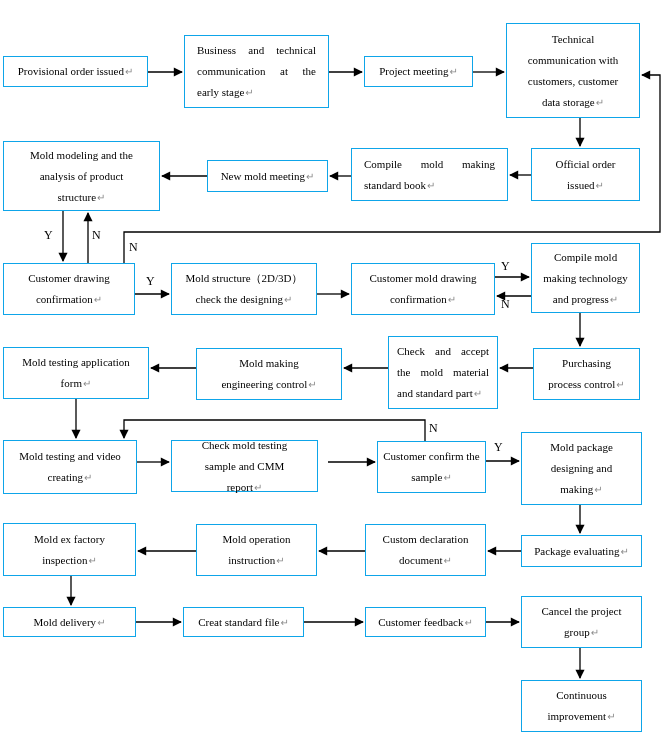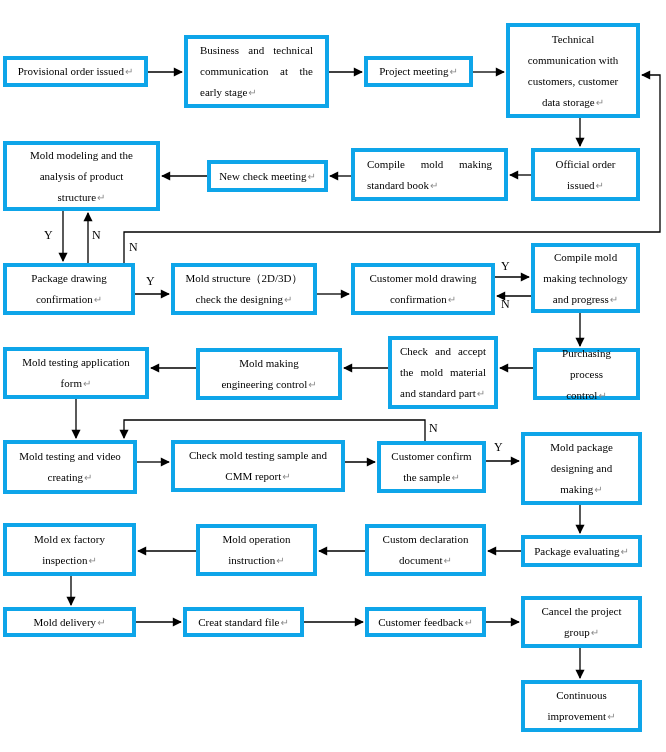--- a/index.html
+++ b/index.html
@@ -1,19 +1,19 @@
 <!DOCTYPE html>
 <html><head>
 <meta charset="utf-8">
 <style>
   html,body{margin:0;padding:0;background:#fff;}
   .canvas{position:relative;width:666px;height:752px;background:#fff;
           font-family:"Liberation Serif",serif;overflow:hidden;}
   svg.wires{position:absolute;left:0;top:0;z-index:0;}
-  .box{position:absolute;box-sizing:border-box;border:4px solid #0ea5e9;background:#fff;
+  .box{position:absolute;box-sizing:border-box;border:1px solid #0ea5e9;background:#fff;
        display:flex;align-items:center;justify-content:center;z-index:1;}
   .txt{display:block;width:100%;font-size:11px;line-height:21px;color:#000;text-align:center;}
   .justify .txt{text-align:justify;}
   .ret{color:#8a8a8a;font-size:10px;margin-left:1px;}
   .dlabel{position:absolute;z-index:2;font-size:12px;line-height:13px;color:#000;
           font-family:"Liberation Serif",serif;}
 </style>
 </head>
 <body>
 
@@ -73,27 +73,27 @@
   <div class="box" style="left:506px;top:23px;width:134px;height:95px;padding:0 14px">
     <div class="txt"><span>Technical communication with customers, customer data storage</span><span class="ret">↵</span></div>
   </div>
   <div class="box" style="left:531px;top:148px;width:109px;height:53px;padding:0 14px">
     <div class="txt"><span>Official order issued</span><span class="ret">↵</span></div>
   </div>
   <div class="box justify" style="left:351px;top:148px;width:157px;height:53px;padding:0 12px">
     <div class="txt"><span>Compile mold making standard book</span><span class="ret">↵</span></div>
   </div>
   <div class="box" style="left:207px;top:160px;width:121px;height:32px">
-    <div class="txt"><span>New check meeting</span><span class="ret">↵</span></div>
+    <div class="txt"><span>New mold meeting</span><span class="ret">↵</span></div>
   </div>
   <div class="box" style="left:3px;top:141px;width:157px;height:70px;padding:0 14px">
     <div class="txt"><span>Mold modeling and the analysis of product structure</span><span class="ret">↵</span></div>
   </div>
   <div class="box" style="left:3px;top:263px;width:132px;height:52px;padding:0 8px">
-    <div class="txt"><span>Package drawing confirmation</span><span class="ret">↵</span></div>
+    <div class="txt"><span>Customer drawing confirmation</span><span class="ret">↵</span></div>
   </div>
   <div class="box" style="left:171px;top:263px;width:146px;height:52px;padding:0 6px">
     <div class="txt"><span>Mold structure（2D/3D）check the designing</span><span class="ret">↵</span></div>
   </div>
   <div class="box" style="left:351px;top:263px;width:144px;height:52px;padding:8px 6px">
     <div class="txt"><span>Customer mold drawing confirmation</span><span class="ret">↵</span></div>
   </div>
   <div class="box" style="left:531px;top:243px;width:109px;height:70px;padding:0 8px">
     <div class="txt"><span>Compile mold making technology and progress</span><span class="ret">↵</span></div>
   </div>
@@ -105,21 +105,21 @@
   </div>
   <div class="box" style="left:196px;top:348px;width:146px;height:52px;padding:0 16px">
     <div class="txt"><span>Mold making engineering control</span><span class="ret">↵</span></div>
   </div>
   <div class="box" style="left:3px;top:347px;width:146px;height:52px;padding:0 10px">
     <div class="txt"><span>Mold testing application form</span><span class="ret">↵</span></div>
   </div>
   <div class="box" style="left:3px;top:440px;width:134px;height:54px;padding:0 8px">
     <div class="txt"><span>Mold testing and video creating</span><span class="ret">↵</span></div>
   </div>
-  <div class="box" style="left:171px;top:440px;width:174px;height:52px;padding:0 3px">
+  <div class="box" style="left:171px;top:440px;width:147px;height:52px;padding:0 18px">
     <div class="txt"><span>Check mold testing sample and CMM report</span><span class="ret">↵</span></div>
   </div>
   <div class="box" style="left:377px;top:441px;width:109px;height:52px;padding:0 5px">
     <div class="txt"><span>Customer confirm the sample</span><span class="ret">↵</span></div>
   </div>
   <div class="box" style="left:521px;top:432px;width:121px;height:73px;padding:12px 12px">
     <div class="txt"><span>Mold package designing and making</span><span class="ret">↵</span></div>
   </div>
   <div class="box" style="left:521px;top:535px;width:121px;height:32px;padding:0 4px">
     <div class="txt"><span>Package evaluating</span><span class="ret">↵</span></div>

